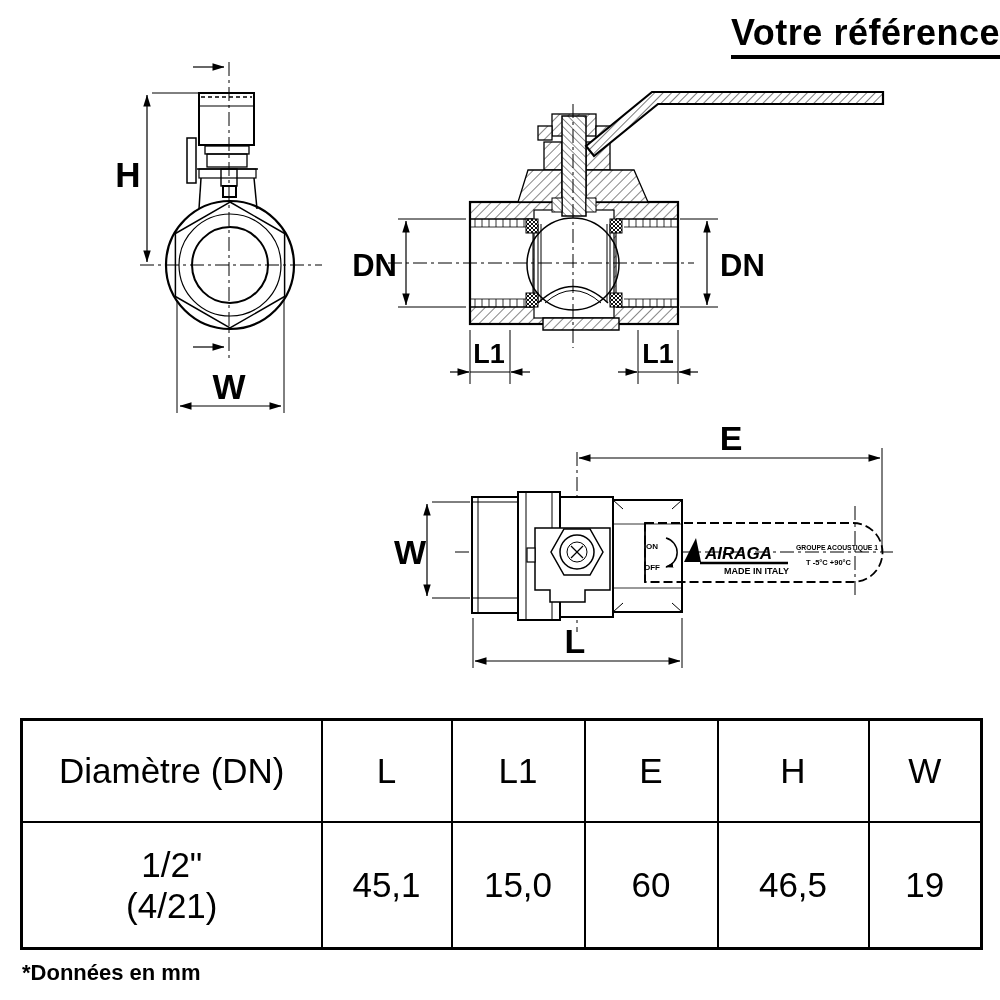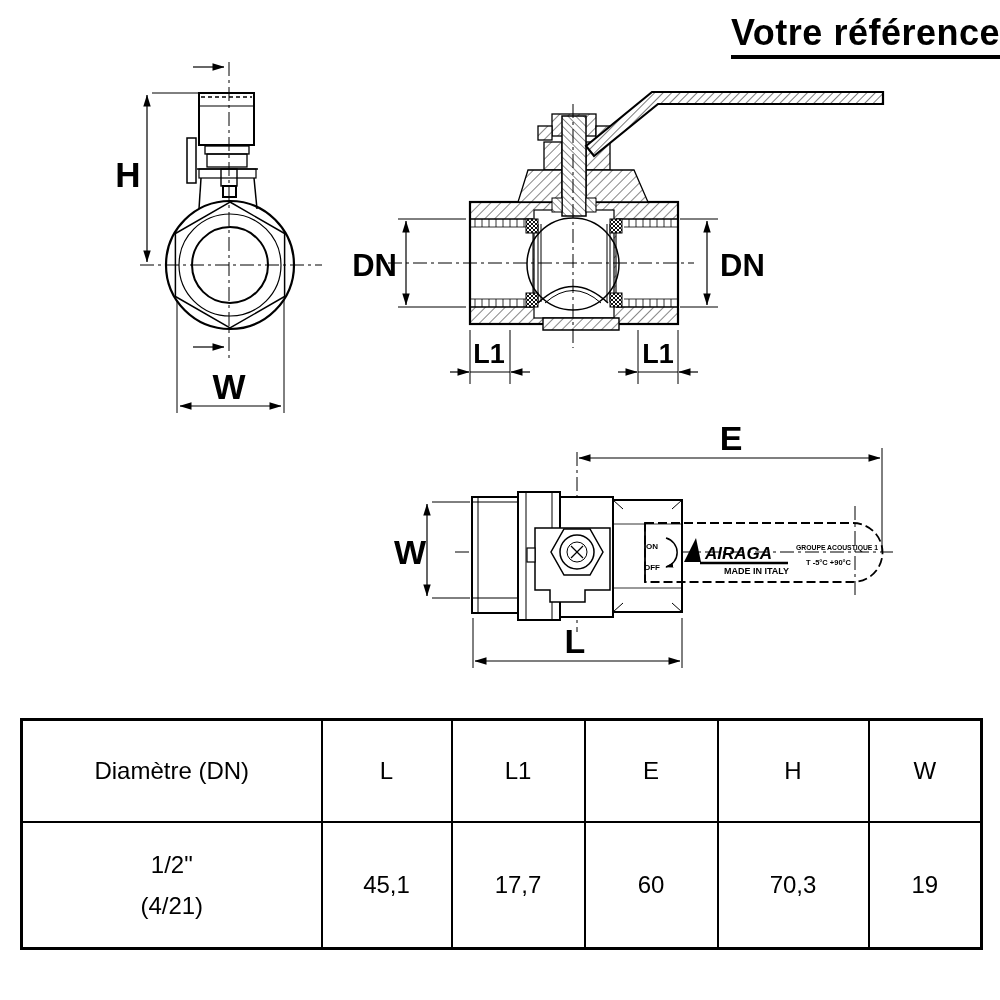--- a/index.html
+++ b/index.html
@@ -5,21 +5,21 @@
   html,body{margin:0;padding:0;background:#fff;}
   #page{position:relative;width:1000px;height:1000px;background:#fff;overflow:hidden;
         font-family:"Liberation Sans",sans-serif;color:#000;}
   #title-wrap{position:absolute;top:12px;left:0;width:1000px;text-align:right;}
   #title{display:inline-block;font-size:36px;font-weight:bold;
          border-bottom:4px solid #000;padding-bottom:1px;letter-spacing:.5px;}
   svg{position:absolute;top:0;left:0;}
   svg text{font-family:"Liberation Sans",sans-serif;fill:#000;}
   .dimlbl{font-weight:bold;}
   #spec-table{position:absolute;left:20px;top:718px;width:960px;height:229px;
-              border-collapse:collapse;table-layout:fixed;font-size:24px;text-align:center;}
+              border-collapse:collapse;table-layout:fixed;font-size:35px;text-align:center;}
   #spec-table td,#spec-table th{border:2px solid #000;font-weight:normal;
               vertical-align:middle;padding:0;}
   #spec-table{border:3px solid #000;}
   #spec-table tr.hdr{height:102px;}
   #spec-table tr.data{height:127px;}
   .dn-cell div{line-height:41px;}
   #footnote{position:absolute;left:22px;top:960px;font-size:22px;font-weight:bold;}
 </style>
 </head>
 <body>
@@ -277,21 +277,22 @@
       <th>E</th>
       <th>H</th>
       <th>W</th>
     </tr>
     <tr class="data">
       <td class="dn-cell">
         <div>1/2"</div>
         <div>(4/21)</div>
       </td>
       <td>45,1</td>
-      <td>17,7</td>
+      <td>15,0</td>
       <td>60</td>
-      <td>70,3</td>
+      <td>46,5</td>
       <td>19</td>
     </tr>
   </tbody>
     </table>
 
+  <div id="footnote">*Données en mm</div>
 </div>
 
 </body></html>

